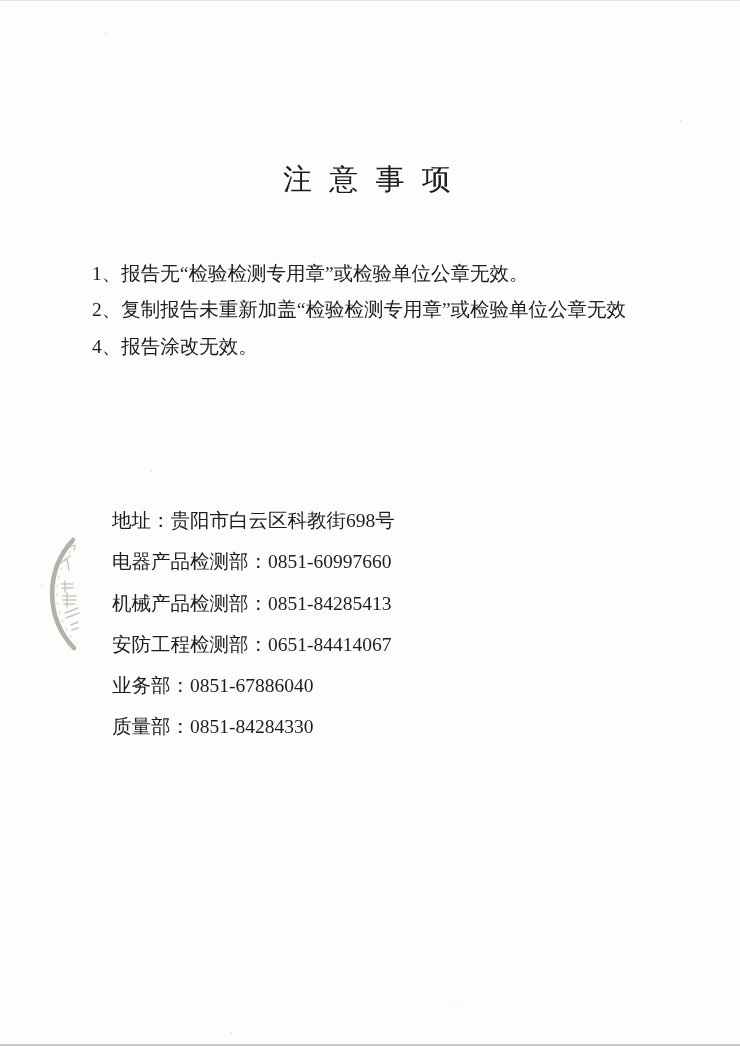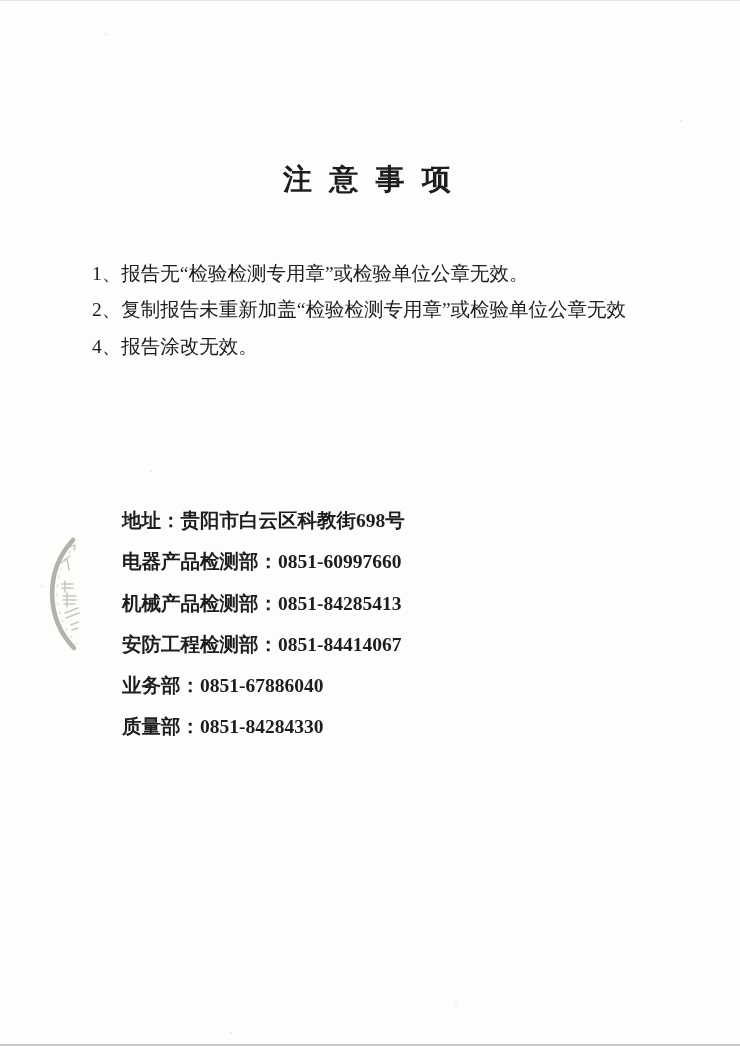--- a/index.html
+++ b/index.html
@@ -18,38 +18,38 @@
   }
   .edge-bottom {
     position: absolute; bottom: 0; left: 0; right: 0; height: 2px;
     background: #c9c9c9;
   }
   .doc-title {
     position: absolute;
     left: 283px;
     top: 160px;
     font-size: 29px;
-    font-weight: bold;
+    font-weight: normal;
     letter-spacing: 5px;
     white-space: nowrap;
   }
   .notices {
     position: absolute;
     left: 92px;
     top: 256px;
     font-size: 19.5px;
     line-height: 36.3px;
   }
   .notice-line { white-space: nowrap; font-family: Liberation Serif, serif; }
   .contacts {
     position: absolute;
-    left: 122px;
+    left: 112px;
     top: 500px;
     font-size: 19.5px;
-    font-weight: bold;
+    font-weight: normal;
     line-height: 41.3px;
   }
   .contact-line { white-space: nowrap; }
   .seal {
     position: absolute;
     left: 44px;
     top: 532px;
     width: 64px;
     height: 124px;
     opacity: 0.85;
@@ -73,21 +73,21 @@
   <div class="notices">
     <div class="notice-line"><span>1、</span><span>报告无“检验检测专用章”或检验单位公章无效。</span></div>
     <div class="notice-line"><span>2、</span><span>复制报告未重新加盖“检验检测专用章”或检验单位公章无效</span></div>
     <div class="notice-line"><span>4、</span><span>报告涂改无效。</span></div>
   </div>
 
   <div class="contacts">
     <div class="contact-line"><span>地址：</span><span>贵阳市白云区科教街698号</span></div>
     <div class="contact-line"><span>电器产品检测部：</span><span>0851-60997660</span></div>
     <div class="contact-line"><span>机械产品检测部：</span><span>0851-84285413</span></div>
-    <div class="contact-line"><span>安防工程检测部：</span><span>0851-84414067</span></div>
+    <div class="contact-line"><span>安防工程检测部：</span><span>0651-84414067</span></div>
     <div class="contact-line"><span>业务部：</span><span>0851-67886040</span></div>
     <div class="contact-line"><span>质量部：</span><span>0851-84284330</span></div>
   </div>
 
   <svg class="seal" viewBox="0 0 64 124" xmlns="http://www.w3.org/2000/svg">
     <path d="M 29 8 A 79 79 0 0 0 30 116" fill="none" stroke="#a8a39c" stroke-width="4.6" stroke-linecap="round"></path>
     <path d="M 32 12 A 74 74 0 0 0 33 112" fill="none" stroke="#c6c2bb" stroke-width="1.4" stroke-dasharray="3 6" opacity="0.6"></path>
     <g fill="none" stroke="#b2ada5" stroke-width="1.5" opacity="0.8" stroke-linecap="round">
       <path d="M26 15 q7 -4 4 3"></path>
       <path d="M17 31 l9 -7"></path>

